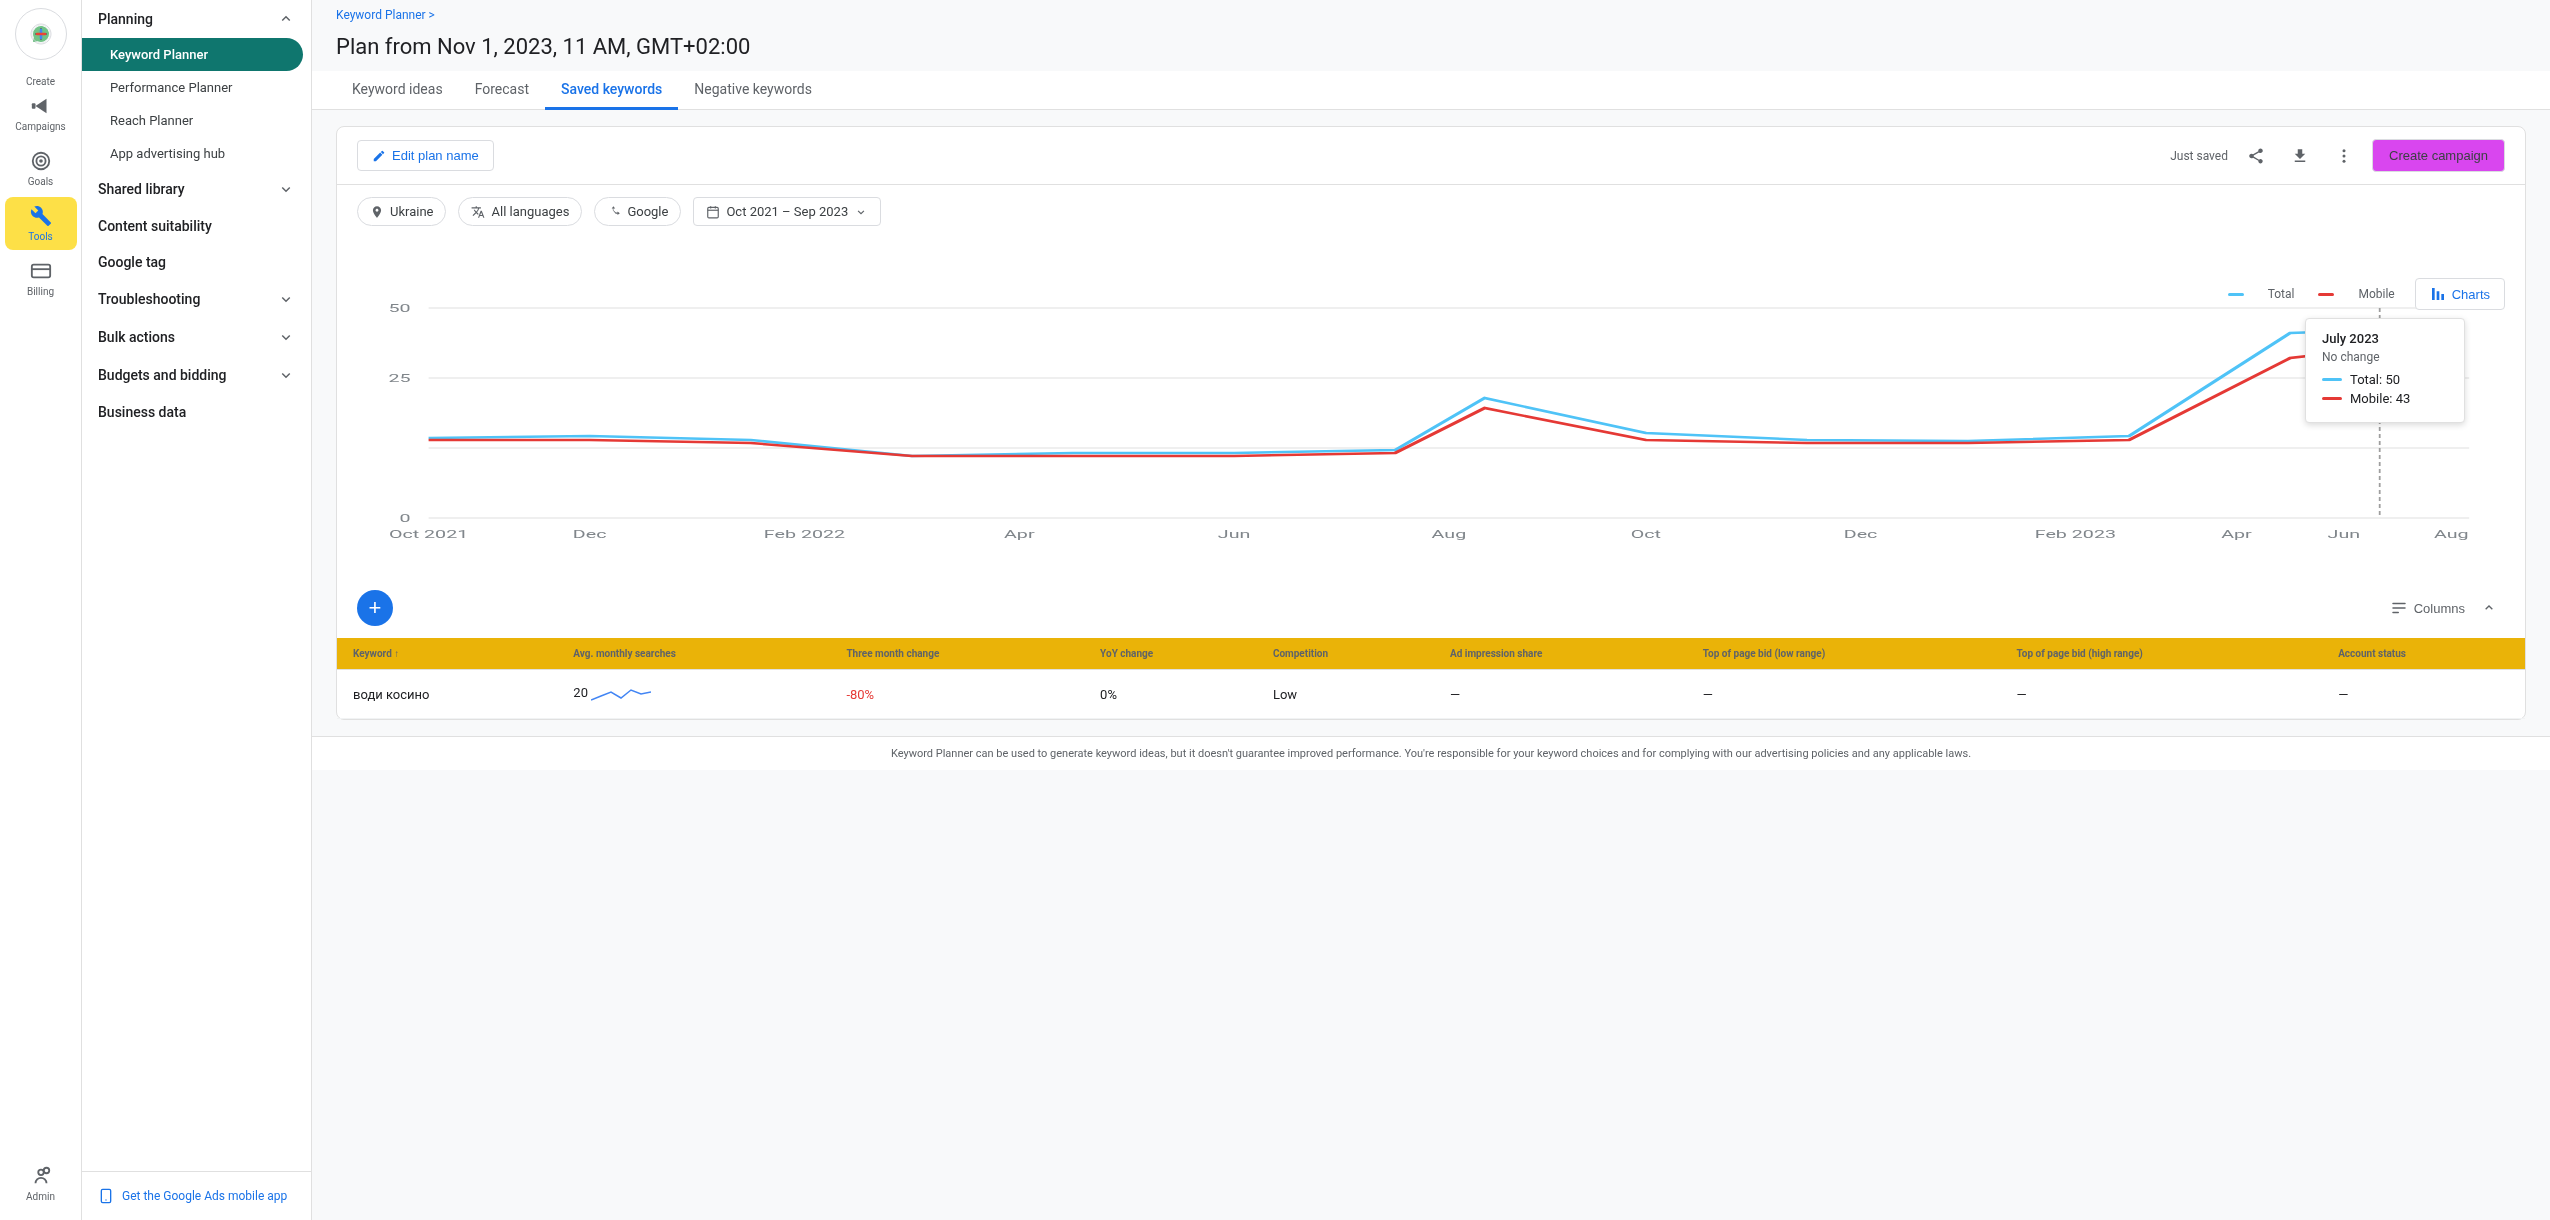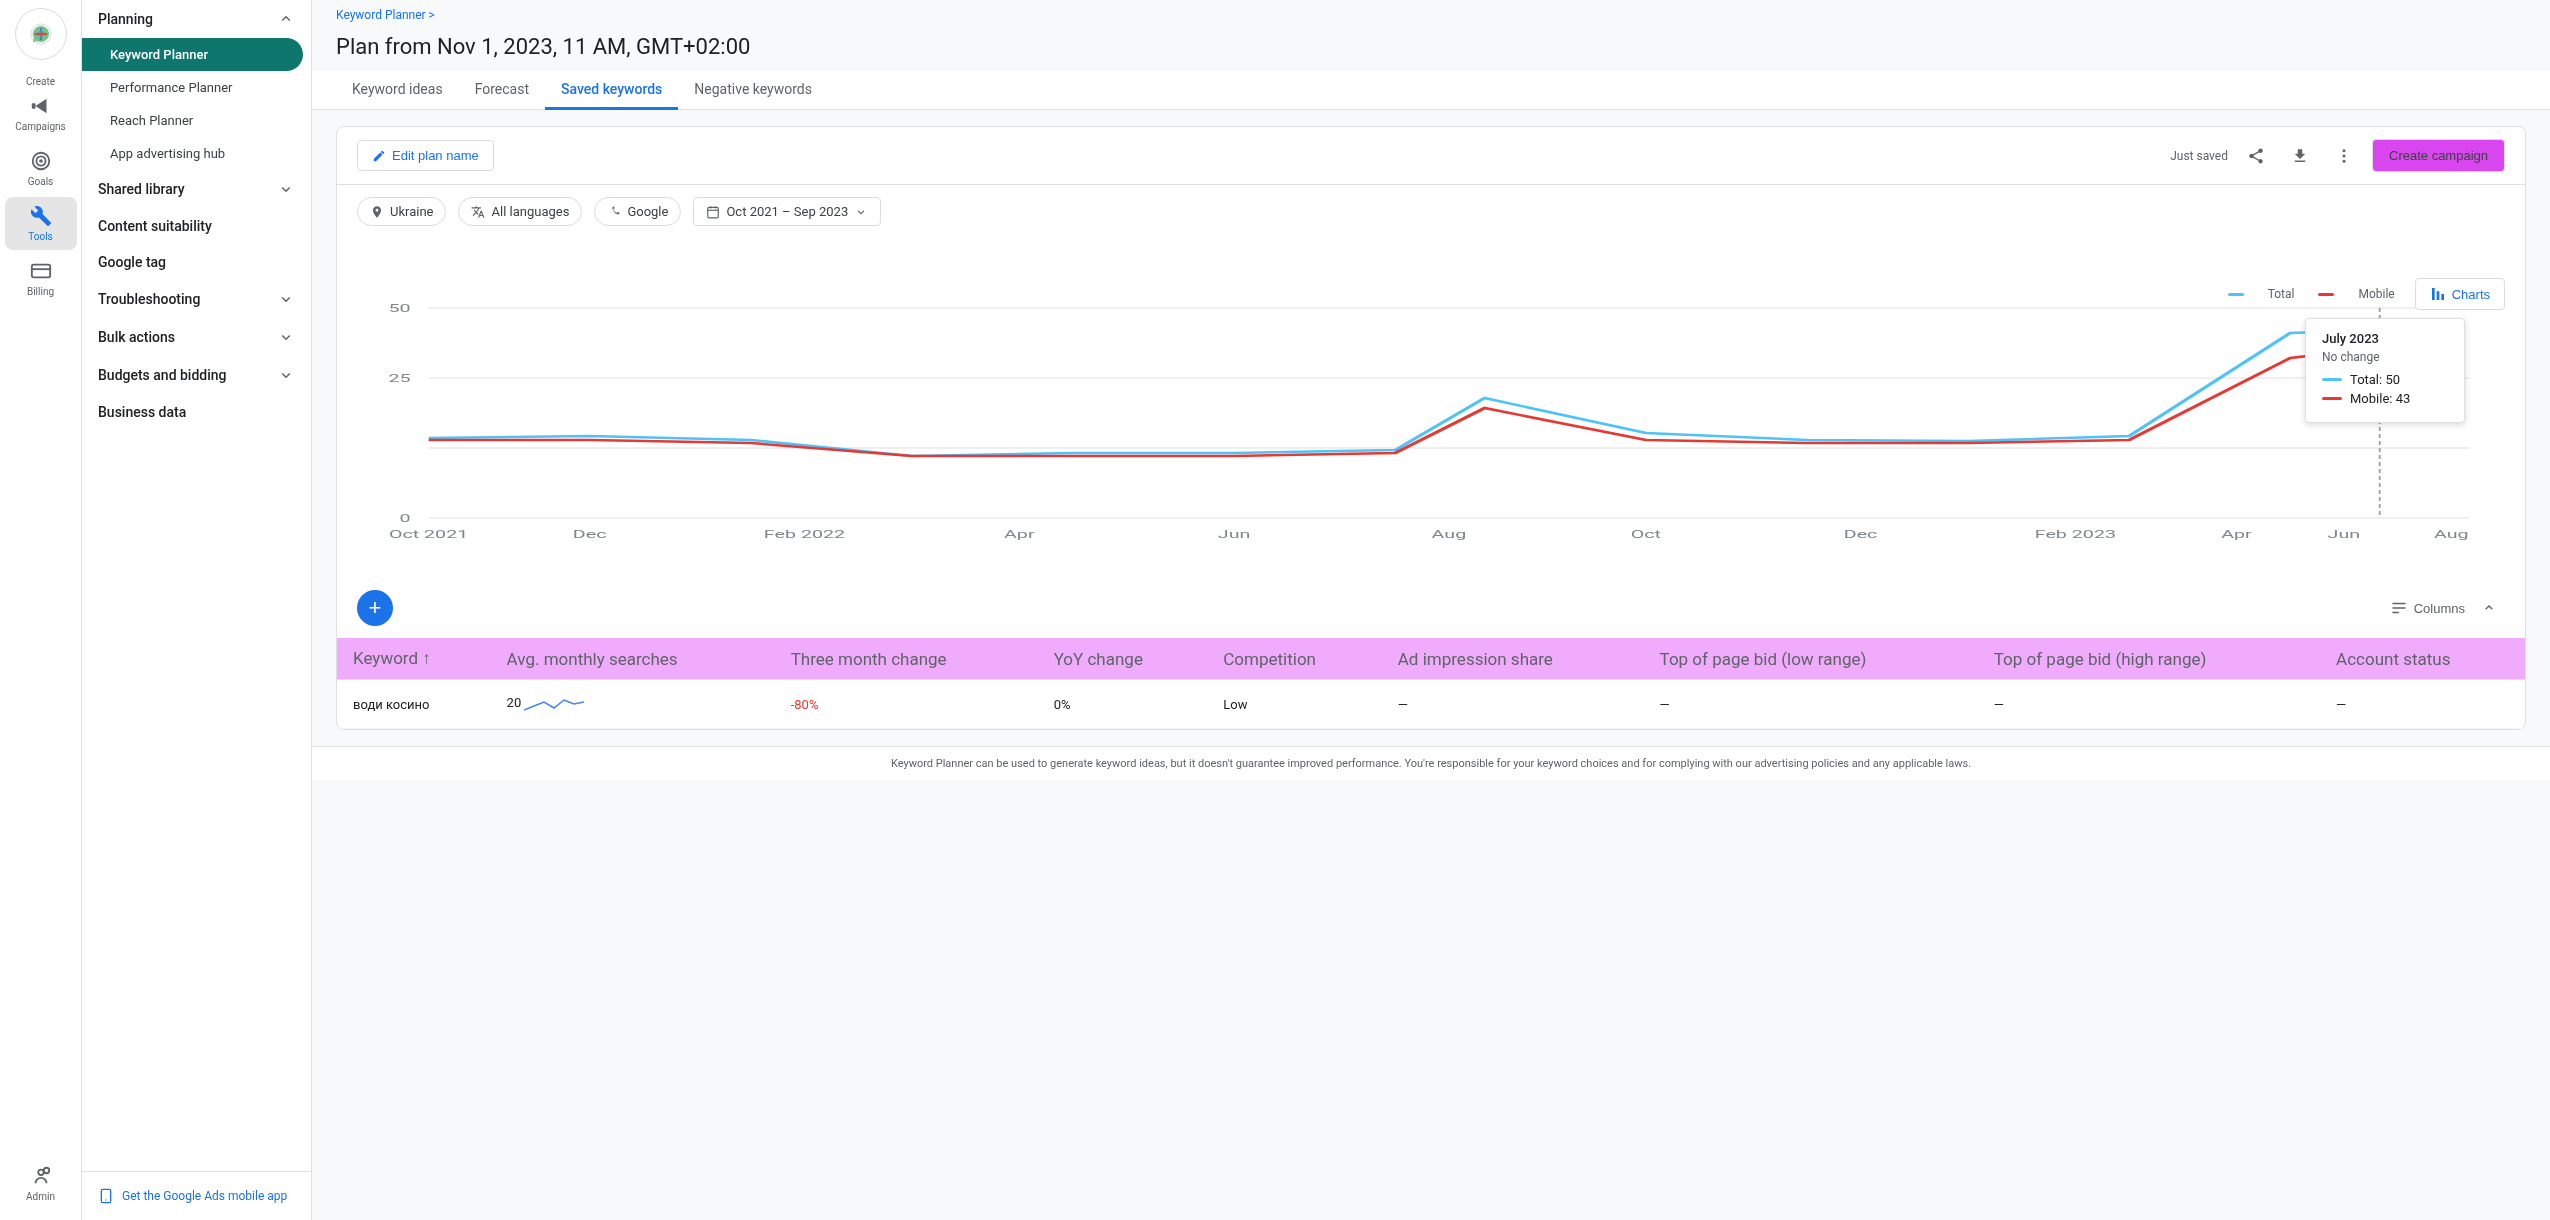--- a/index.html
+++ b/index.html
@@ -2,21 +2,21 @@
 <html><head>
   <meta charset="utf-8">
   <style>
     * { box-sizing: border-box; margin: 0; padding: 0; }
     body { font-family: 'Google Sans', Roboto, Arial, sans-serif; background: #f8f9fa; color: #202124; font-size: 13px; display: flex; height: 100vh; overflow: hidden; }
 
     
     .sidebar { width: 82px; background: #fff; border-right: 1px solid #e0e0e0; display: flex; flex-direction: column; align-items: center; padding: 8px 0; flex-shrink: 0; }
     .sidebar-create { width: 52px; height: 52px; border-radius: 50%; border: 1px solid #dadce0; background: #fff; display: flex; align-items: center; justify-content: center; cursor: pointer; margin-bottom: 12px; }
     .sidebar-icon-item { display: flex; flex-direction: column; align-items: center; padding: 8px 4px; cursor: pointer; border-radius: 8px; width: 72px; margin-bottom: 2px; }
-    .sidebar-icon-item.active { background: #e5e5e5; }
+    .sidebar-icon-item.active { background: #fde047; }
     .sidebar-icon-item svg { width: 22px; height: 22px; }
     .sidebar-icon-label { font-size: 10px; color: #5f6368; margin-top: 4px; text-align: center; }
     .sidebar-icon-item.active .sidebar-icon-label { color: #1a73e8; }
     .sidebar-bottom { margin-top: auto; }
 
     
     .nav-panel { width: 230px; background: #fff; border-right: 1px solid #e0e0e0; display: flex; flex-direction: column; overflow-y: auto; flex-shrink: 0; }
     .nav-section-header { display: flex; align-items: center; justify-content: space-between; padding: 10px 16px; cursor: pointer; font-size: 14px; font-weight: 500; color: #202124; }
     .nav-item { padding: 9px 16px 9px 28px; cursor: pointer; font-size: 13px; color: #3c4043; border-radius: 0 20px 20px 0; margin-right: 8px; }
     .nav-item.active { background: #0f766e; color: #fff; font-weight: 500; border-radius: 0 20px 20px 0; }
@@ -67,21 +67,21 @@
     .tooltip-line { width: 20px; height: 3px; border-radius: 2px; }
 
     
     .table-toolbar { display: flex; align-items: center; justify-content: space-between; padding: 12px 20px; }
     .add-btn { width: 36px; height: 36px; border-radius: 50%; background: #1a73e8; border: none; cursor: pointer; display: flex; align-items: center; justify-content: center; color: #fff; font-size: 22px; }
     .table-actions { display: flex; align-items: center; gap: 8px; }
     .columns-btn { display: flex; align-items: center; gap: 6px; border: none; background: none; cursor: pointer; font-size: 13px; color: #5f6368; }
 
     table { width: 100%; border-collapse: collapse; }
     thead tr { border-bottom: 1px solid #e0e0e0; }
-    th { padding: 10px 16px; font-size: 17px; font-weight: 400; color: #5f6368; text-align: left; white-space: nowrap; background: #f0abfc; }
+    th { padding: 10px 16px; font-size: 10px; font-weight: 700; color: #5f6368; text-align: left; white-space: nowrap; background: #eab308; }
     td { padding: 12px 16px; font-size: 13px; color: #202124; border-bottom: 1px solid #f1f3f4; }
     .table-footer { display: flex; justify-content: flex-end; padding: 8px 20px; font-size: 12px; color: #5f6368; }
 
     
     .sparkline { display: inline-block; vertical-align: middle; }
 
     
     .bottom-bar { background: #fff; border-top: 1px solid #e0e0e0; padding: 10px 24px; font-size: 11px; color: #5f6368; text-align: center; }
   </style>
 </head>

